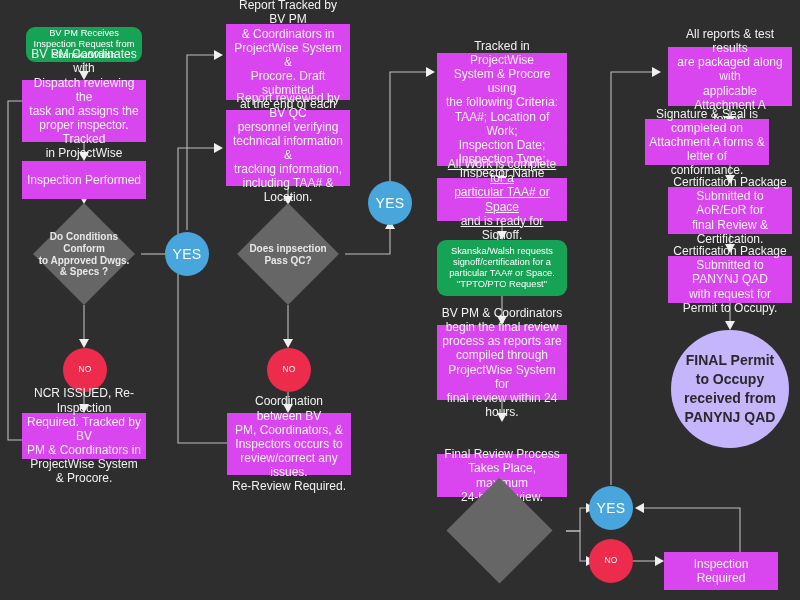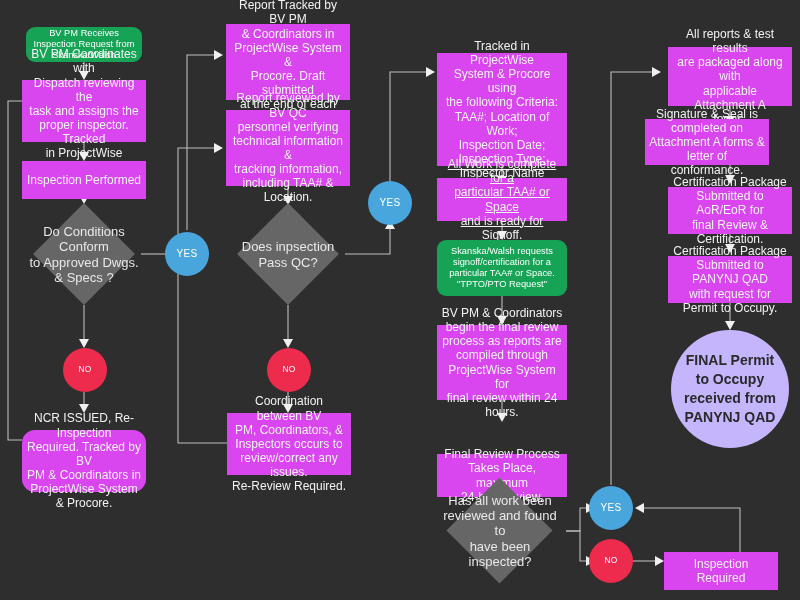--- a/index.html
+++ b/index.html
@@ -30,35 +30,36 @@
   }
   .term{
     background:#16a355;
     border-radius:9px;
     font-size:9.3px;
     padding:4px 5px;
     color:#ffffff;
   }
   .decision{
     background:transparent;
-    font-size:13px;
+    font-size:10px;
     color:#e8e8e8;
+    font-weight:bold;
   }
   .decision .dia{
     position:absolute;
     left:0;top:0;right:0;bottom:0;
     background:#666666;
     transform:rotate(45deg);
     z-index:-1;
   }
   .decision .dlabel{position:relative;z-index:2;padding:0 4px;}
   .pill-yes{
     background:#49a6dd;
     border-radius:50%;
-    font-size:10px;
+    font-size:14px;
     color:#ffffff;
     letter-spacing:.3px;
   }
   .pill-no{
     background:#ed2b4d;
     border-radius:50%;
     font-size:8.4px;
     color:#ffffff;
     letter-spacing:.3px;
   }
@@ -183,21 +184,21 @@
   <span class="dlabel">Do Conditions
 Conform
 to Approved Dwgs.
 &amp; Specs ?</span>
 </div>
 
 <div class="node pill-no" style="left:63px;top:348px;width:44px;height:44px;">NO</div>
 
 <div class="node pill-yes" style="left:165px;top:232px;width:44px;height:44px;">YES</div>
 
-<div class="node proc" style="left:22px;top:430px;width:124px;height:62px;border-radius:13px;">NCR ISSUED, Re-Inspection
+<div class="node proc" style="left:22px;top:413px;width:124px;height:46px;">NCR ISSUED, Re-Inspection
 Required.  Tracked by BV
 PM &amp; Coordinators in
 ProjectWise System
 &amp; Procore.</div>
 
 <div class="node proc" style="left:226px;top:24px;width:124px;height:76px;">Report Tracked by BV PM
 &amp; Coordinators in
 ProjectWise System &amp;
 Procore. Draft submitted
 at the end  of each day.</div>
@@ -248,24 +249,20 @@
 compiled through
 ProjectWise System for
 final review within 24 hours.</div>
 
 <div class="node proc" style="left:437px;top:422px;width:130px;height:43px;margin-top:32px;">Final Review Process
 Takes Place, maximum
 24-hour review.</div>
 
 <div class="node decision" style="left:434px;top:478px;width:132px;height:106px;">
   <span class="dia" style="width:75px;height:75px;left:28px;top:15px;"></span>
-  <span class="dlabel">Has all work been
-reviewed and found to
-have been
-inspected?</span>
 </div>
 
 <div class="node pill-yes" style="left:589px;top:486px;width:44px;height:44px;">YES</div>
 
 <div class="node pill-no" style="left:589px;top:539px;width:44px;height:44px;">NO</div>
 
 <div class="node proc" style="left:664px;top:552px;width:114px;height:19px;">Inspection Required</div>
 
 <div class="node proc" style="left:668px;top:47px;width:124px;height:59px;">All reports &amp; test results
 are packaged along with

